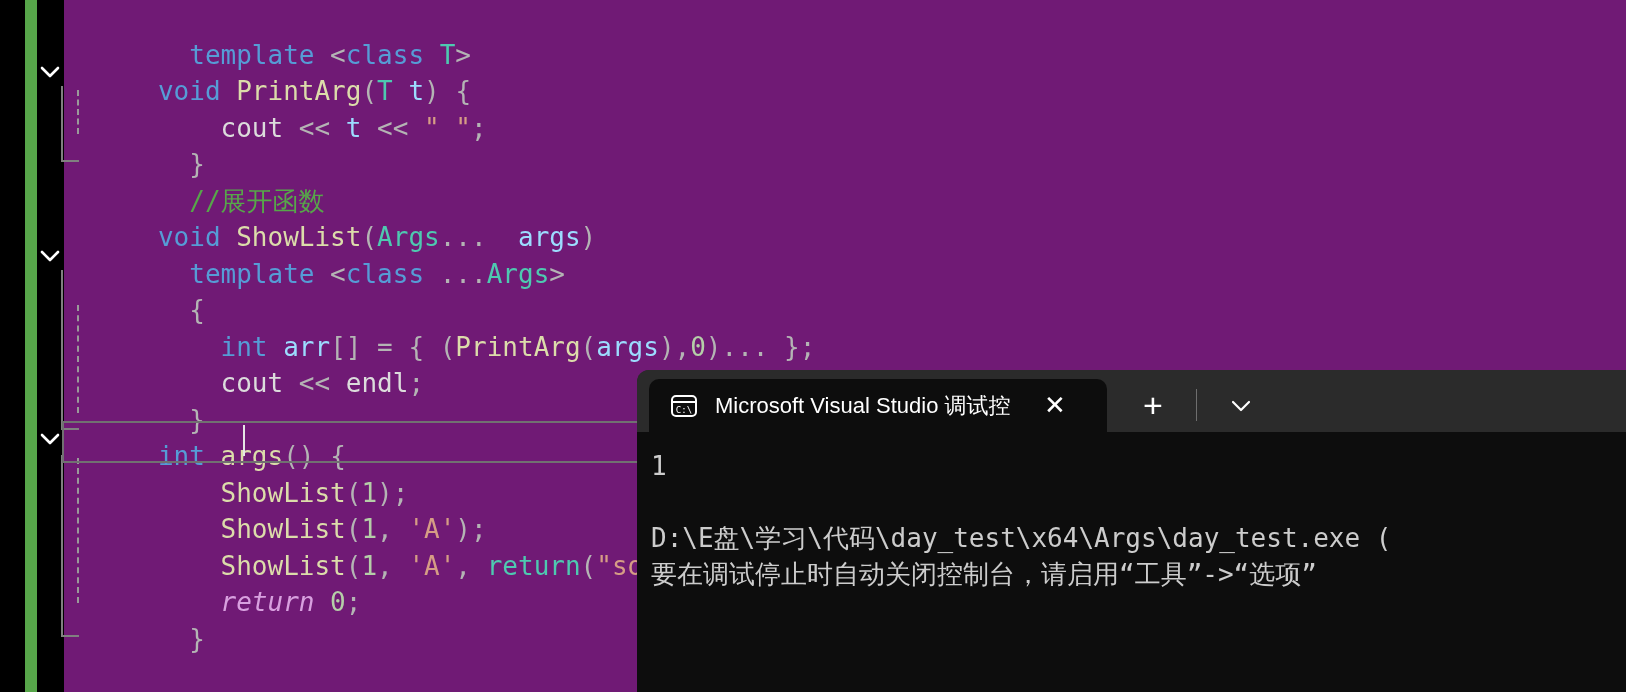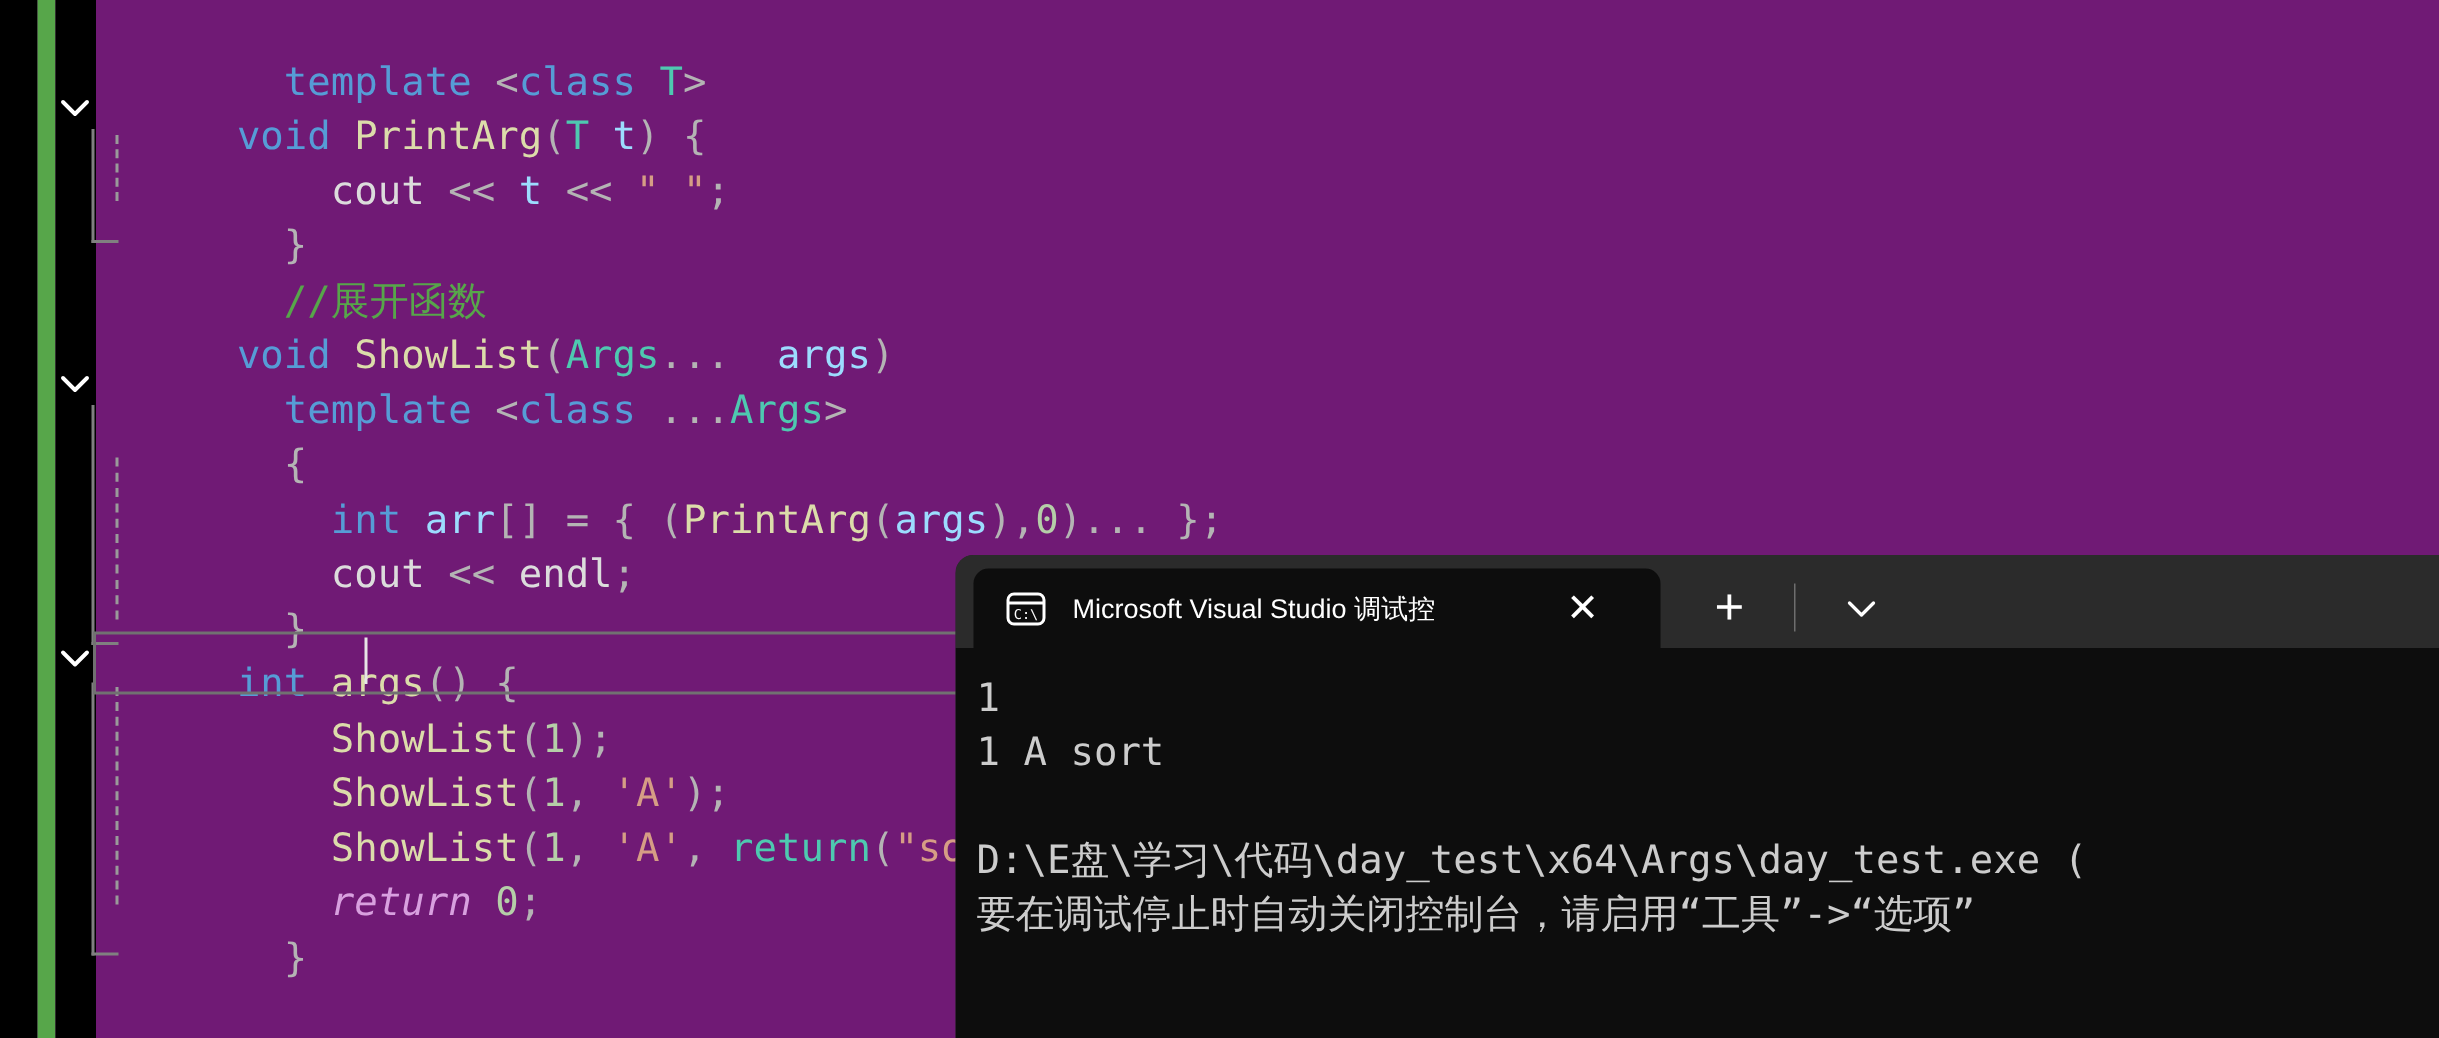--- a/index.html
+++ b/index.html
@@ -140,21 +140,21 @@
     overflow: hidden;
   }
   .term-tab-icon {
     width: 30px; height: 30px;
     flex: 0 0 auto;
     color: #ffffff;
     margin-right: 16px;
   }
   .term-tab-title {
     font-family: "Liberation Sans", sans-serif;
-    font-size: 18px;
+    font-size: 22px;
     color: #ffffff;
     white-space: nowrap;
     overflow: hidden;
     flex: 1 1 auto;
     max-width: 318px;
   }
   .term-tab-close {
     width: 44px; height: 44px;
     flex: 0 0 auto;
     display: flex;
@@ -341,19 +341,18 @@
     <div class="term-dropdown">
       <svg width="26" height="26" viewBox="0 0 26 26">
           <path d="M5 9 L13 17 L21 9" stroke="#ffffff" stroke-width="2.2" fill="none" stroke-linecap="round" stroke-linejoin="round"></path>
         </svg>
     </div>
 
   </div>
 
   <div class="term-body">
     <div class="term-line">1</div>
-    <div class="term-line">1 A sort</div>
     <div class="term-line term-blank"></div>
     <div class="term-line">D:\E盘\学习\代码\day_test\x64\Args\day_test.exe (</div>
     <div class="term-line">要在调试停止时自动关闭控制台，请启用“工具”-&gt;“选项”</div>
   </div>
 
 </div>
 
 </body></html>

